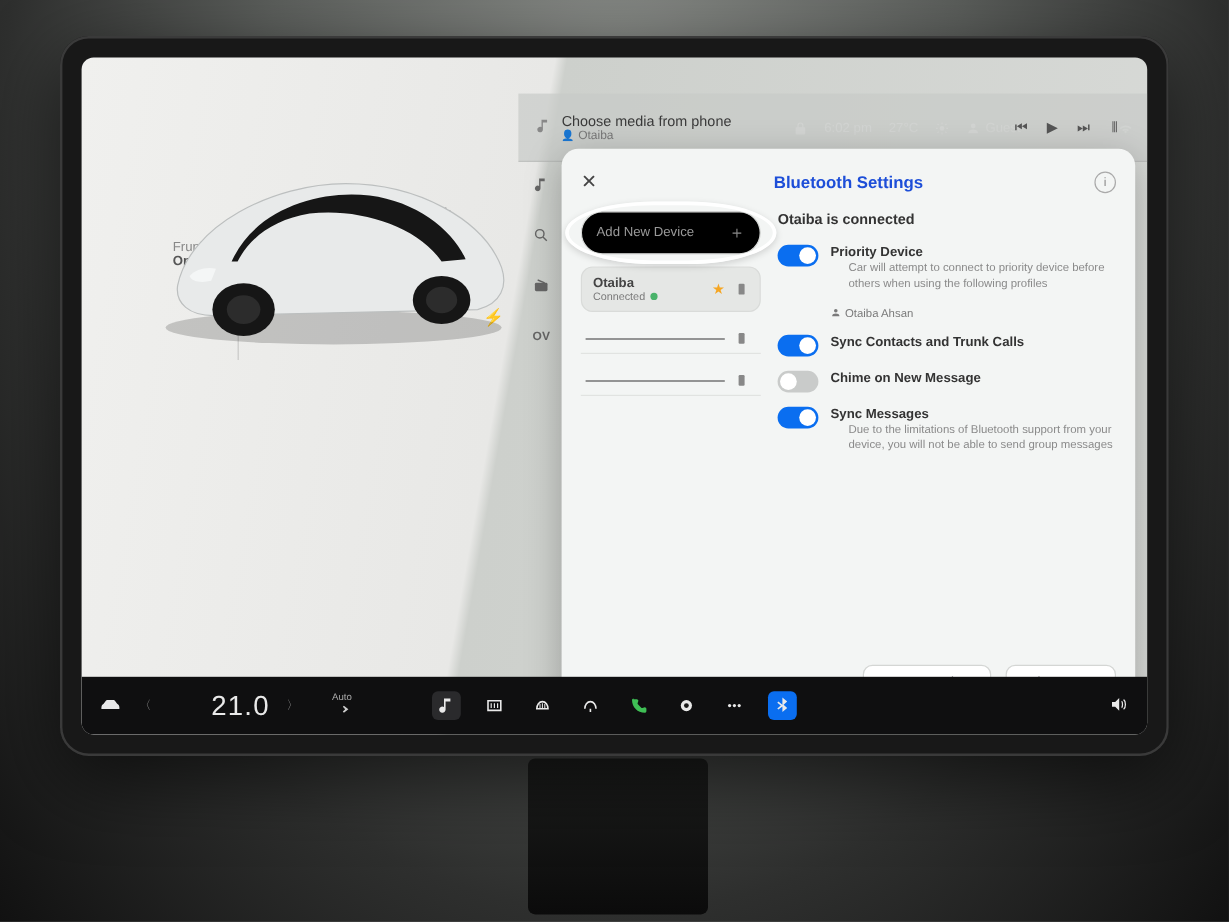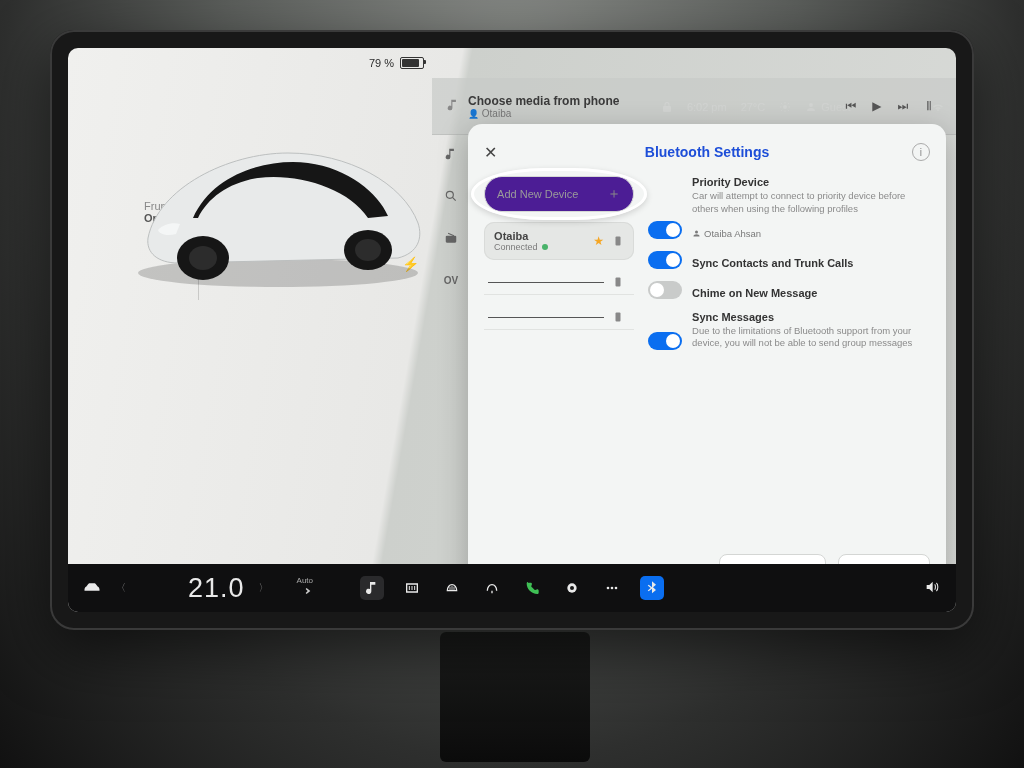--- a/index.html
+++ b/index.html
@@ -33,21 +33,21 @@
   .line{position:absolute;background:#c9c9c7;width:1px;}
   .line.frunk{left:130px;top:182px;height:70px;}
   .line.trunk{left:320px;top:152px;height:60px;}
   .lock-open{position:absolute;left:158px;top:134px;}
   .lock-open svg{width:16px;height:16px;fill:#333;}
   .bolt{position:absolute;right:12px;top:208px;color:#000;font-size:14px;}
   
   .media{position:absolute;left:0;right:0;top:30px;height:56px;background:rgba(200,202,199,.7);
     border-bottom:1px solid rgba(0,0,0,.08);display:flex;align-items:center;padding:0 14px;
     font-size:12px;color:#3a3a3a;}
-  .media .title{font-weight:700;}
+  .media .title{font-weight:400;}
   .media .sub{font-size:10px;color:#777;display:block;}
   .media .spacer{flex:1;}
   .mctrl{width:26px;text-align:center;color:#555;}
   .note-ic svg{width:14px;height:14px;fill:#888;margin-right:8px;}
   
   .quickcol{position:absolute;left:-1px;top:92px;width:40px;display:flex;flex-direction:column;
     align-items:center;gap:14px;color:#666;}
   .quickcol .qi{width:28px;height:28px;border-radius:6px;display:flex;align-items:center;justify-content:center;}
   .quickcol .ov{font-size:10px;font-weight:700;}
   
@@ -55,55 +55,55 @@
     border-radius:14px;box-shadow:0 8px 30px rgba(0,0,0,.25);padding:14px 16px;box-sizing:border-box;
     display:flex;flex-direction:column;}
   .modal-header{display:flex;align-items:center;position:relative;height:28px;margin-bottom:10px;}
   .modal-title{position:absolute;left:0;right:0;text-align:center;font-size:14px;font-weight:600;color:#1d4ed8;}
   .close-x{font-size:16px;color:#444;cursor:pointer;}
   .info-i{margin-left:auto;width:16px;height:16px;border:1px solid #aaa;border-radius:50%;
     font-size:10px;color:#888;display:flex;align-items:center;justify-content:center;}
   .modal-body{flex:1;display:flex;gap:14px;min-height:0;}
   .devcol{width:150px;display:flex;flex-direction:column;gap:10px;}
   .add-dev{border:1px solid #d6d8d6;border-radius:20px;height:34px;display:flex;align-items:center;
-    padding:0 12px;color:#9a9a9a;font-size:11px;background:#4c1d95;justify-content:space-between;
+    padding:0 12px;color:#9a9a9a;font-size:11px;background:#000000;justify-content:space-between;
     position:relative;}
   .add-dev .plus{color:#888;font-size:14px;}
   .add-ring{position:absolute;inset:-9px -14px;border:3px solid #fff;border-radius:50%/60%;
     box-shadow:0 2px 6px rgba(0,0,0,.15);pointer-events:none;}
   .dev-item{border-radius:10px;padding:8px 10px;display:flex;align-items:center;gap:8px;
     background:transparent;font-size:11px;color:#444;}
   .dev-item.active{background:#e5e7e5;box-shadow:inset 0 0 0 1px #d9dbd9;}
   .dev-item .name{font-weight:600;}
   .dev-item .status{font-size:9px;color:#7a7a7a;position:static;height:auto;}
   .dev-item .dot{width:6px;height:6px;border-radius:50%;background:#49b36a;display:inline-block;margin-left:4px;}
   .dev-item .fav{color:#f5a623;margin-left:auto;font-size:12px;}
   .dev-item .ph{width:12px;height:12px;}
   .dev-redact{height:1px;background:#555;flex:1;}
   .dev-redact-row{display:flex;align-items:center;gap:8px;padding:6px 10px 6px 4px;
     border-bottom:1px solid #e1e3e1}
   .optcol{flex:1;display:flex;flex-direction:column;gap:12px;font-size:11px;color:#333;}
   .optcol .hdr{font-size:12px;font-weight:600;margin-bottom:2px;}
-  .optrow{display:flex;gap:10px;align-items:flex-end;}
+  .optrow{display:flex;gap:10px;align-items:flex-start;}
   .toggle{width:34px;height:18px;border-radius:9px;background:#0a6ef0;position:relative;flex:0 0 34px;}
   .toggle.off{background:#c9cbca;}
   .toggle .knob{position:absolute;top:2px;right:2px;width:14px;height:14px;border-radius:50%;background:#fff;}
   .toggle.off .knob{right:auto;left:2px;}
   .opt-title{font-weight:600;font-size:11px;}
-  .opt-desc{font-size:9.5px;color:#8a8a8a;margin-top:2px;line-height:1.35;}
+  .opt-desc{font-size:9.5px;color:#8a8a8a;margin-top:2px;line-height:1.35;margin-left:15px;}
   .opt-user{font-size:9.5px;color:#7a7a7a;margin-top:12px;}
   .opt-user svg{width:9px;height:9px;fill:#7a7a7a;vertical-align:-1px;margin-right:3px;}
   .modal-actions{display:flex;gap:12px;justify-content:flex-end;margin-top:auto;padding-top:10px;}
   .btn{border:1px solid #d4d6d4;background:#fff;border-radius:8px;padding:8px 18px;
     font-size:11px;color:#555;cursor:pointer;}
   
   .dock{position:absolute;left:0;right:0;bottom:0;height:48px;background:#0f0f10;
     display:flex;align-items:center;padding:0 14px;color:#e9e9e9;font-size:12px;gap:10px;}
   .dock .car-ic svg{width:20px;height:14px;fill:#e9e9e9;}
-  .dock .temp{font-size:27px;font-weight:300;margin-left:48px;letter-spacing:1px;}
+  .dock .temp{font-size:23px;font-weight:300;margin-left:36px;letter-spacing:1px;}
   .dock .chev{color:#888;font-size:10px;padding:0 4px;}
   .dock .auto{font-size:8px;color:#aaa;margin-left:14px;line-height:1;text-align:center;}
   .dock .center{position:absolute;left:50%;transform:translateX(-50%);display:flex;gap:16px;align-items:center;}
   .dock .center .di{width:24px;height:24px;display:flex;align-items:center;justify-content:center;
     border-radius:5px;}
   .dock .center .di.music{background:#2a2a2c;}
   .dock .center .di.bt{background:#0a6ef0;}
   .dock .center svg{width:16px;height:16px;fill:#e9e9e9;}
   .dock .center .phone svg{fill:#3fbf55;}
   .dock .vol{margin-left:auto;}
@@ -112,28 +112,20 @@
     background:linear-gradient(#1d1e1d,#0b0b0b);border-radius:6px;}
 </style>
 </head>
 <body>
 
 <div class="pedestal"></div>
 <div class="display">
   <div class="screen">
 
     <div class="left-pane">
-      <div class="status">
-        <div class="status-left">
-          <span>79 %</span>
-          <span class="battery-icon">
-              <span class="battery-fill"></span>
-            </span>
-        </div>
-      </div>
       <span class="lock-open">
         <svg viewBox="0 0 24 24">
             <path d="M17 8V7a5 5 0 00-9.9-1H9a3 3 0 016 0v1H6a2 2 0 00-2 2v9a2 2 0 002 2h12a2 2 0 002-2v-9a2 2 0 00-2-2h-1z"></path>
           </svg>
       </span>
       <div class="callout frunk">
         <span class="sub">Frunk</span>
         <span>Open</span>
       </div>
       <div class="line frunk"></div>
@@ -263,20 +255,21 @@
             </div>
             <div class="dev-redact-row">
               <span class="dev-redact"></span>
               <svg class="ph" width="12" height="12" viewBox="0 0 24 24" fill="#888">
                   <rect x="7" y="3" width="10" height="18" rx="2"></rect>
                 </svg>
             </div>
           </div>
 
           <div class="optcol">
+            <div class="hdr">Otaiba is connected</div>
 
             <div class="optrow">
               <div class="toggle">
                   <div class="knob"></div>
                 </div>
               <div>
                 <div class="opt-title">Priority Device</div>
                 <div class="opt-desc">Car will attempt to connect to priority device before others when using the following profiles</div>
                 <div class="opt-user"><svg viewBox="0 0 24 24">
                       <path d="M12 12a4 4 0 100-8 4 4 0 000 8zm0 2c-4 0-8 2-8 5v1h16v-1c0-3-4-5-8-5z"></path>

